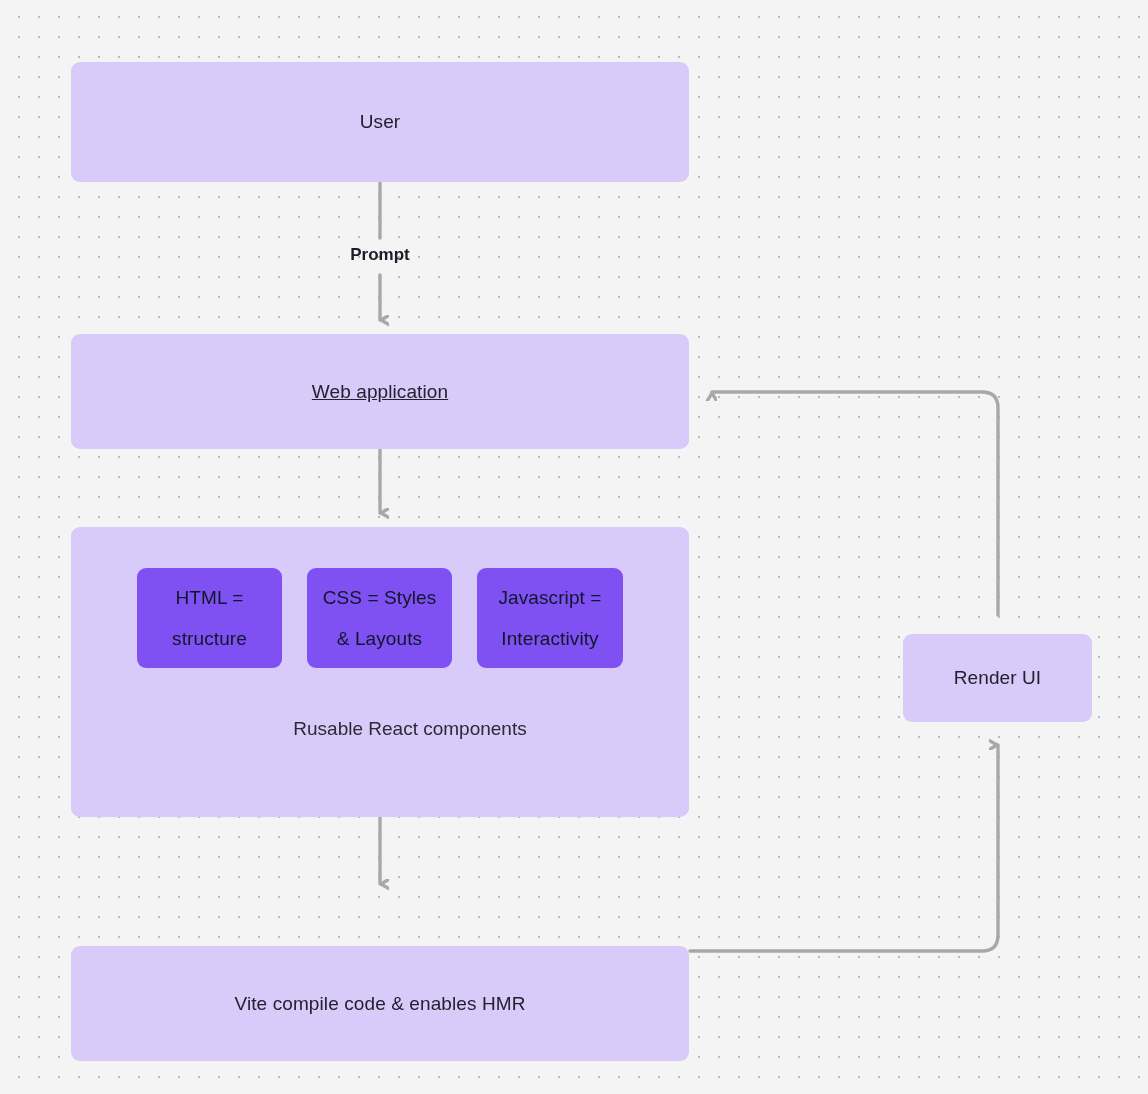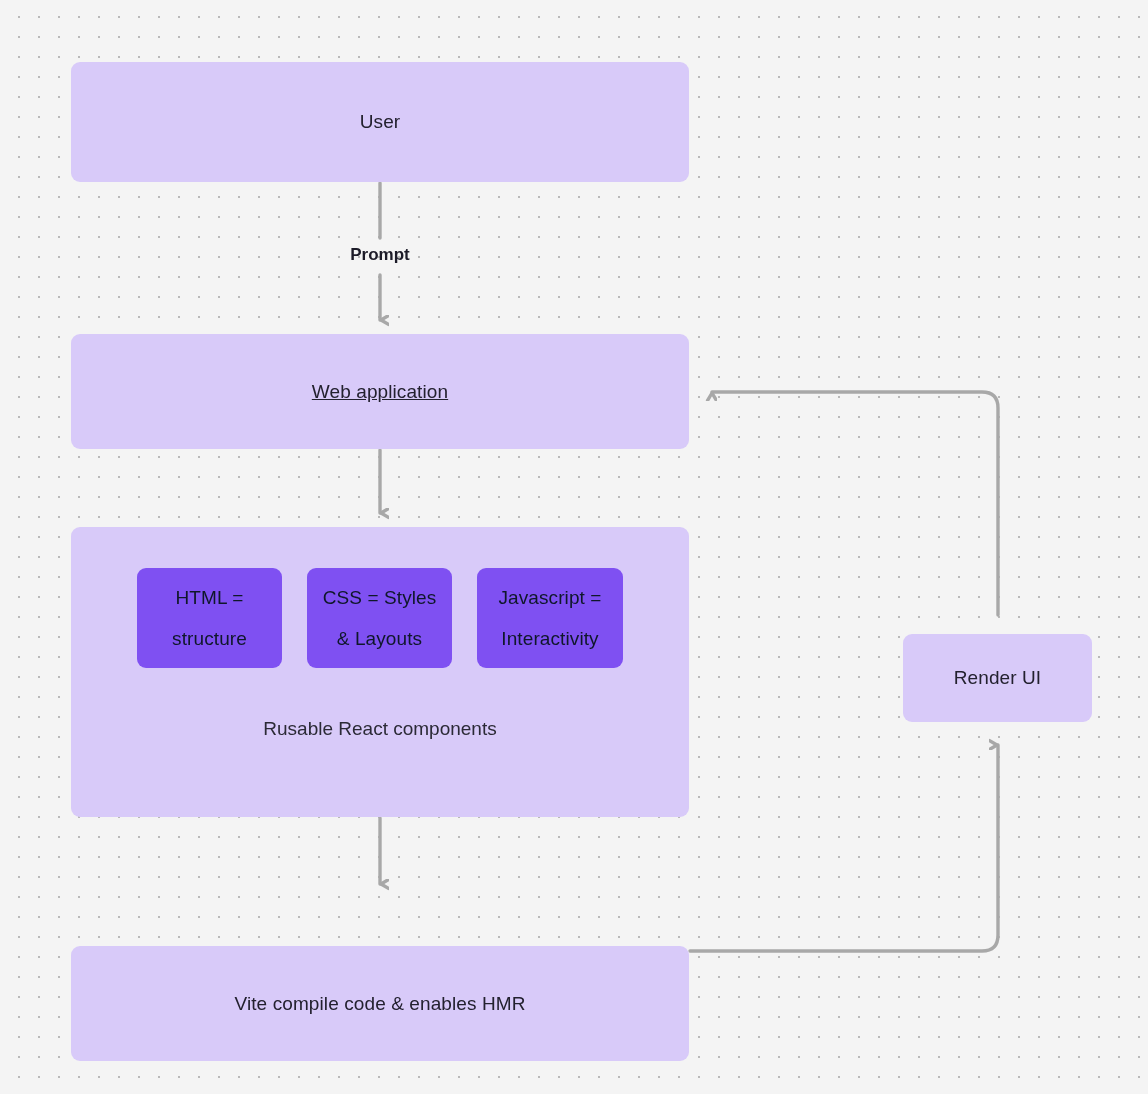--- a/index.html
+++ b/index.html
@@ -76,21 +76,21 @@
   
   #node-user       { left: 71px;  top: 62px;  width: 618px; height: 120px; justify-content: center; }
   #node-webapp     { left: 71px;  top: 334px; width: 618px; height: 115px; text-decoration: underline; }
   #node-components { left: 71px;  top: 527px; width: 618px; height: 290px;
                      align-items: flex-start; justify-content: flex-start; }
   #node-vite       { left: 71px;  top: 898px; width: 618px; height: 115px; margin-top: 48px; }
   #node-render     { left: 903px; top: 616px; width: 189px; height: 88px; margin-top: 18px; }
   #node-html       { left: 137px; top: 568px; width: 145px; height: 100px; }
   #node-css        { left: 307px; top: 568px; width: 145px; height: 100px; }
   #node-js         { left: 477px; top: 568px; width: 146px; height: 100px; }
-  #caption-components { left: 71px; top: 718px; width: 618px; }
+  #caption-components { left: 71px; top: 718px; width: 618px; padding-left: 30px; }
   #label-prompt    { left: 330px; top: 245px; width: 100px; }
 </style>
 </head>
 <body>
 
 <div id="canvas">
 
   <svg class="connectors" viewBox="0 0 1148 1094" xmlns="http://www.w3.org/2000/svg">
     <defs>
       <marker id="arrowhead-down" markerWidth="12" markerHeight="12" refX="5" refY="9" orient="auto" markerUnits="userSpaceOnUse">

